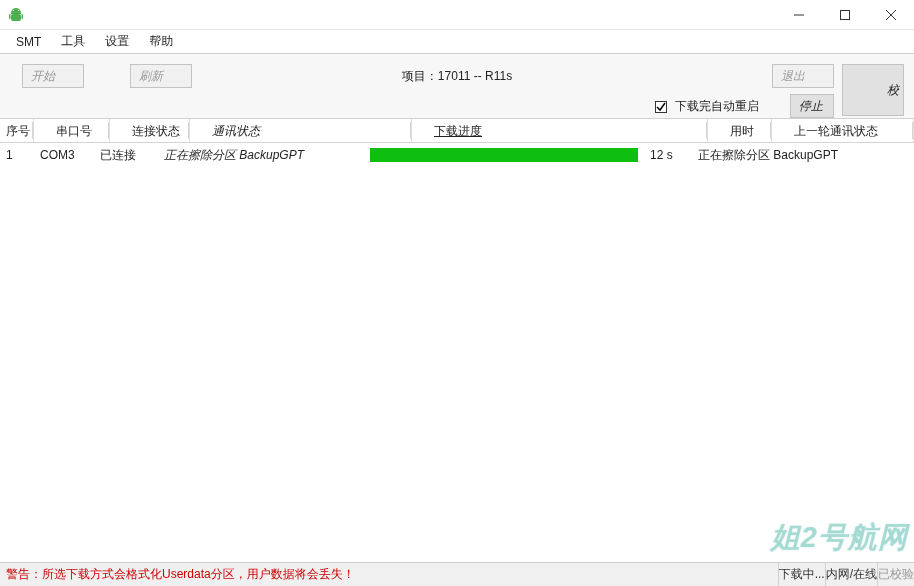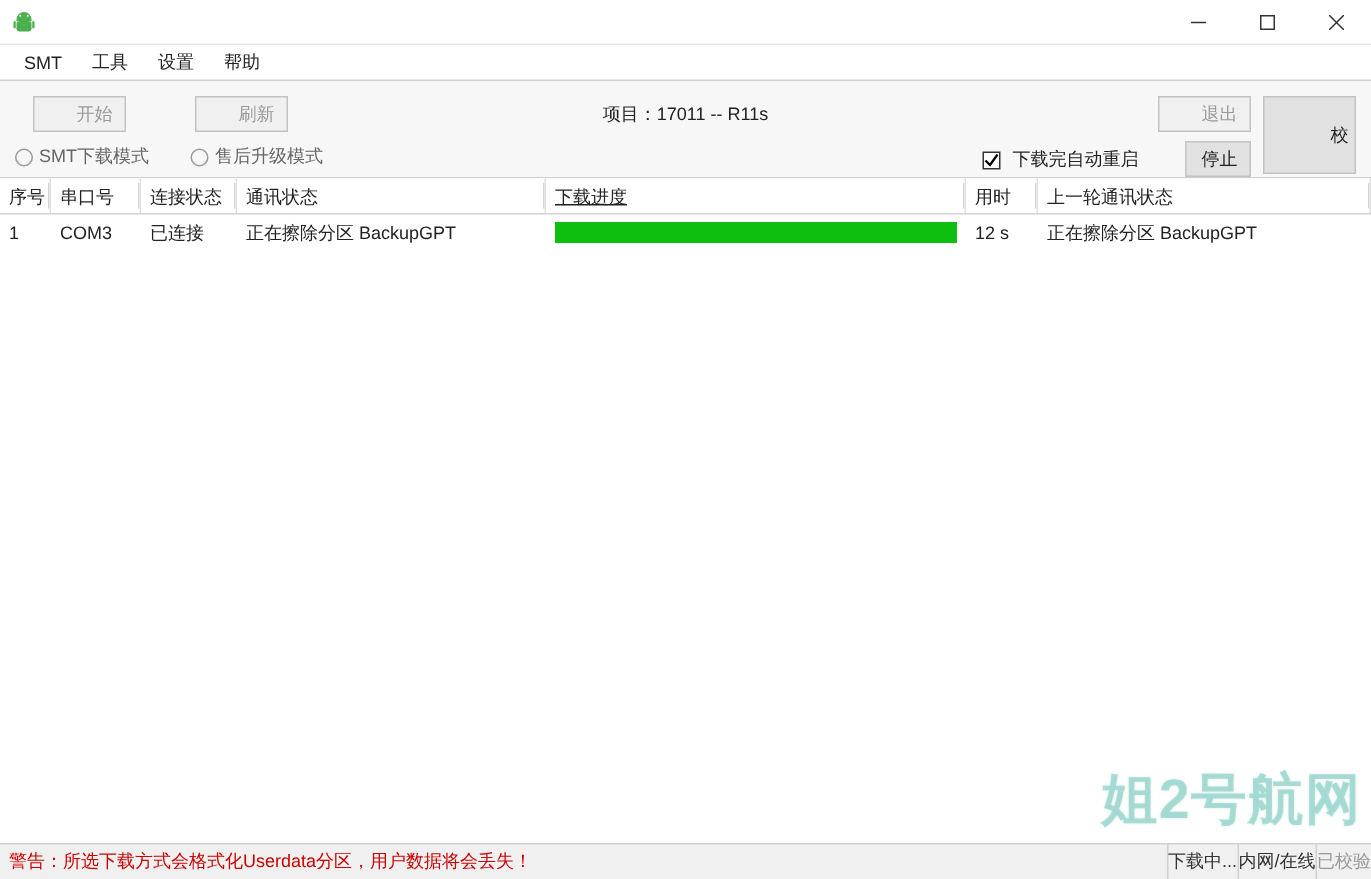--- a/index.html
+++ b/index.html
@@ -10,61 +10,61 @@
     .titlebar-icon svg { width: 16px; height: 16px; }
     .titlebar-title { font-size: 13px; color: #333; flex: 0 0 auto; }
     .titlebar-spacer { flex: 1; }
     .titlebar-btn { width: 46px; height: 30px; display: flex; align-items: center; justify-content: center; color: #333; }
     .titlebar-btn svg { width: 10px; height: 10px; }
 
     .menubar { height: 24px; background: #fff; display: flex; align-items: center; padding: 0 6px; border-bottom: 1px solid #d0d0d0; }
     .menubar-item { padding: 3px 10px; color: #222; cursor: default; }
 
     .toolbar { position: relative; height: 65px; background: #f7f7f7; border-bottom: 1px solid #d0d0d0; }
-    .tb-btn { position: absolute; height: 24px; padding: 0 8px; background: #f0f0f0; border: 1px solid #c3c3c3; color: #999; text-align: right; line-height: 22px; }
+    .tb-btn { position: absolute; height: 24px; padding: 0 8px; background: #f0f0f0; border: 1px solid #c3c3c3; color: #999; text-align: left; line-height: 22px; font-style: italic; }
     .tb-btn.enabled { color: #222; background: #e1e1e1; }
     .tb-btn.start { left: 22px; top: 10px; width: 62px; }
     .tb-btn.refresh { left: 130px; top: 10px; width: 62px; }
     .tb-btn.exit { right: 80px; top: 10px; width: 62px; }
     .tb-btn.verify { right: 10px; top: 10px; width: 62px; height: 52px; line-height: 50px; padding-left: 44px; }
     .tb-btn.stop { right: 80px; top: 40px; width: 44px; }
 
     .project { position: absolute; left: 50%; top: 14px; transform: translateX(-50%); font-size: 13px; color: #222; }
 
     .radio-group { position: absolute; left: 10px; top: 42px; display: flex; gap: 28px; }
     .radio-item { display: flex; align-items: center; gap: 4px; color: #666; }
     .radio-circle { width: 12px; height: 12px; border: 1px solid #999; border-radius: 50%; display: inline-block; }
 
     .checkbox-item { position: absolute; right: 155px; top: 44px; display: flex; align-items: center; gap: 8px; color: #222; }
     .checkbox-box { width: 12px; height: 12px; border: 1px solid #333; display: inline-flex; align-items: center; justify-content: center; background: #fff; }
     .checkbox-box svg { width: 10px; height: 10px; }
 
     .table-wrap { position: absolute; top: 119px; left: 0; right: 0; bottom: 24px; background: #fff; }
-    .table-header { display: flex; height: 24px; background: #fff; border-bottom: 1px solid #d4d4d4; }
+    .table-header { display: flex; height: 24px; background: #fff; border-bottom: 1px solid #d4d4d4; gap: 16px; }
     .th { border-right: 1px solid #e0e0e0; padding: 4px 6px; color: #222; white-space: nowrap; overflow: hidden; position: relative; }
     .th::after { content: ""; position: absolute; right: 0; top: 3px; bottom: 3px; width: 1px; background: #d4d4d4; }
     .col-seq { width: 34px; }
     .col-port { width: 60px; }
     .col-conn { width: 64px; }
-    .col-comm { width: 206px; }
+    .col-comm { width: 206px; font-style: italic; }
     .col-prog { width: 280px; text-decoration: underline; }
     .col-time { width: 48px; }
     .col-last { flex: 1; }
 
     .table-row { display: flex; height: 24px; align-items: center; }
     .td { padding: 4px 6px; color: #222; white-space: nowrap; overflow: hidden; }
     .progress-bar { height: 14px; background: #0fbf0f; width: 100%; }
 
     .statusbar { position: absolute; bottom: 0; left: 0; right: 0; height: 24px; background: #f0f0f0; border-top: 1px solid #d0d0d0; display: flex; align-items: center; }
     .sb-warn { color: #cc0000; padding-left: 6px; flex: 0 0 auto; }
     .sb-spacer { flex: 1; }
     .sb-cell { padding: 0 0; color: #333; border-left: 1px solid #d0d0d0; height: 100%; display: flex; align-items: center; }
     .sb-cell.grey { color: #999; }
 
-    .watermark { position: absolute; right: 6px; bottom: 28px; font-size: 37px; font-weight: bold; color: rgba(120,200,190,0.55); letter-spacing: 1px; pointer-events: none; text-shadow: 0 0 2px rgba(120,200,190,0.3); }
+    .watermark { position: absolute; right: 6px; bottom: 28px; font-size: 29px; font-weight: bold; font-style: italic; color: rgba(120,200,190,0.55); letter-spacing: 1px; pointer-events: none; text-shadow: 0 0 2px rgba(120,200,190,0.3); }
   </style>
 </head>
 <body>
 
 <div class="titlebar">
   <span class="titlebar-icon">
     <svg viewBox="0 0 16 16">
         <path fill="#4caf50" d="M3 6a5 5 0 0 1 10 0v1H3z"></path>
         <circle cx="5.5" cy="3.5" r=".7" fill="#fff"></circle>
         <circle cx="10.5" cy="3.5" r=".7" fill="#fff"></circle>
@@ -100,30 +100,20 @@
 
 <div class="toolbar">
   <div class="tb-btn start">开始</div>
   <div class="tb-btn refresh">刷新</div>
   <div class="project">
     <span>项目：</span><span>17011 -- R11s</span>
   </div>
   <div class="tb-btn exit">退出</div>
   <div class="tb-btn verify enabled">校验</div>
 
-  <div class="radio-group">
-    <label class="radio-item">
-      <span class="radio-circle"></span>
-      <span>SMT下载模式</span>
-    </label>
-    <label class="radio-item">
-      <span class="radio-circle"></span>
-      <span>售后升级模式</span>
-    </label>
-  </div>
 
   <label class="checkbox-item">
     <span class="checkbox-box">
       <svg viewBox="0 0 10 10">
           <path d="M1 5l3 3 5-7" fill="none" stroke="#000" stroke-width="1.5"></path>
         </svg>
     </span>
     <span>下载完自动重启</span>
   </label>
 

